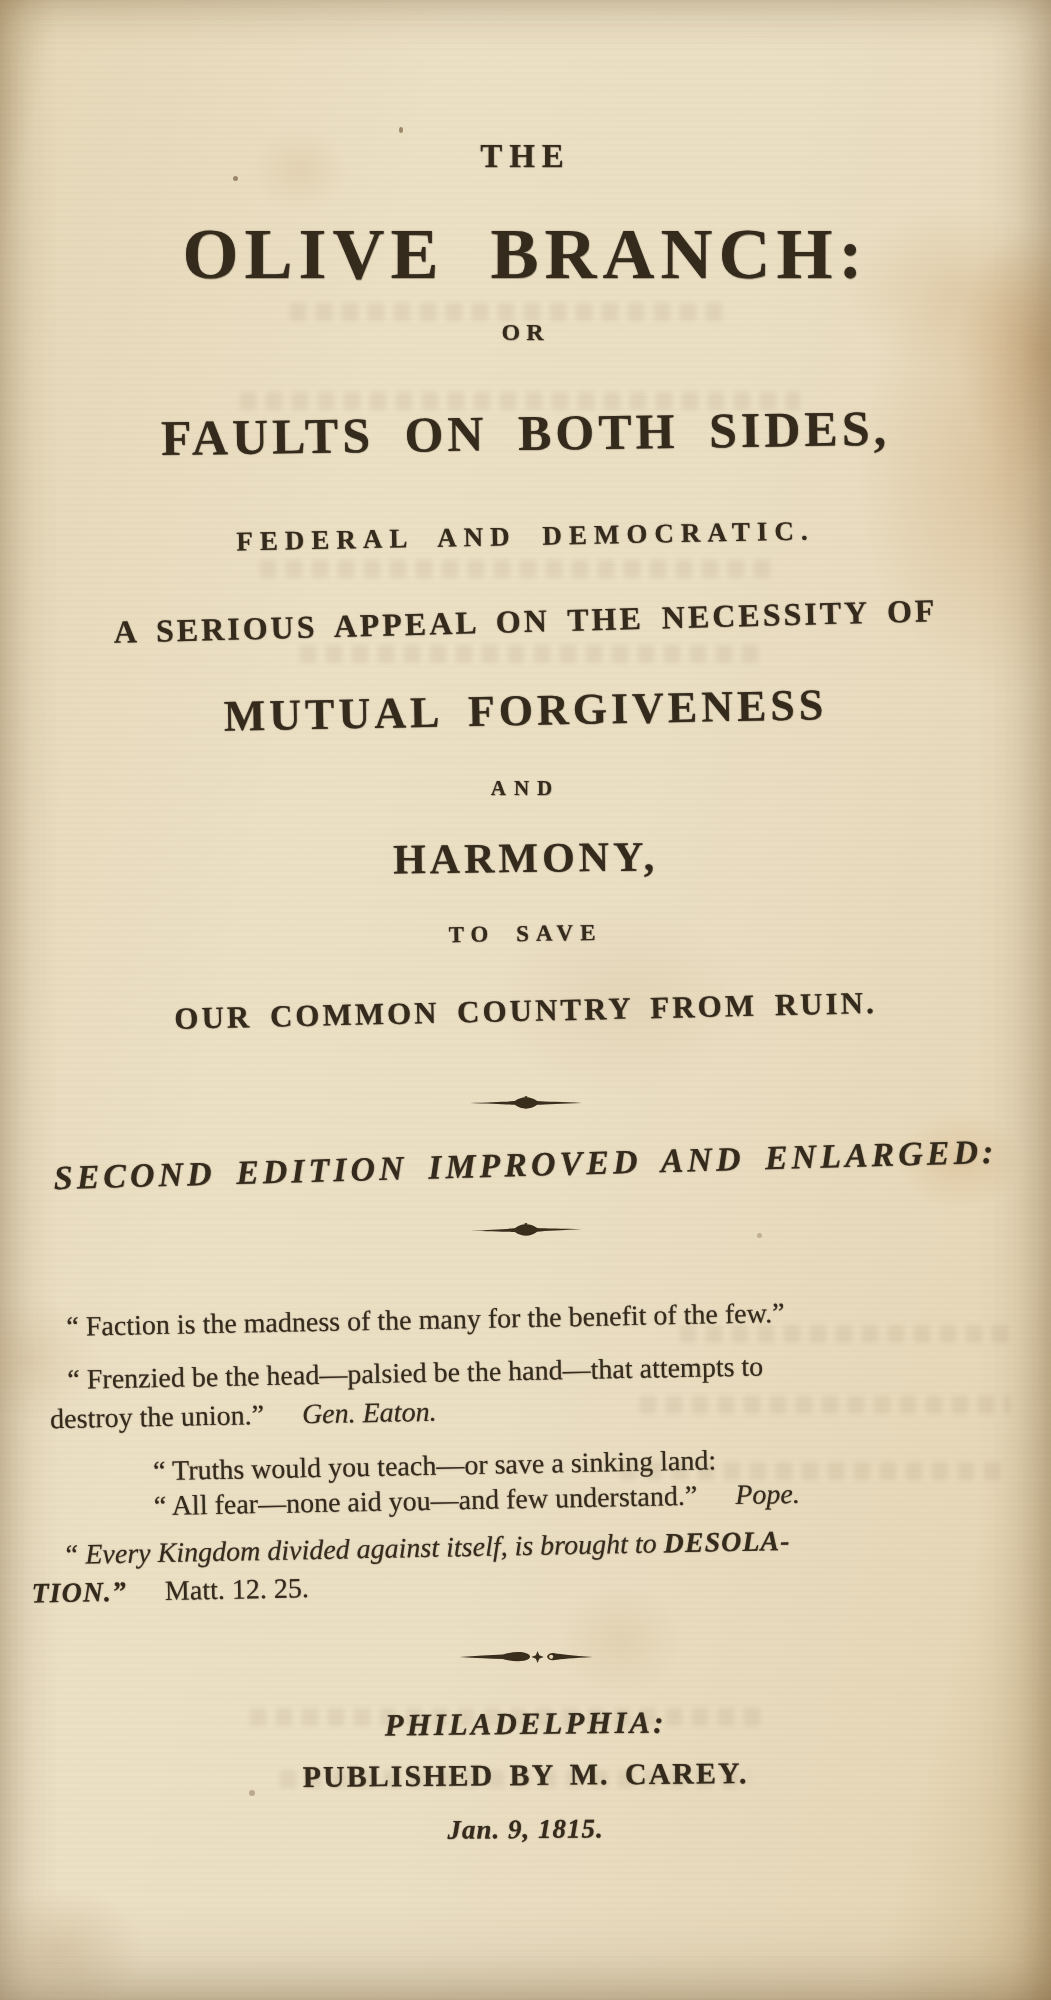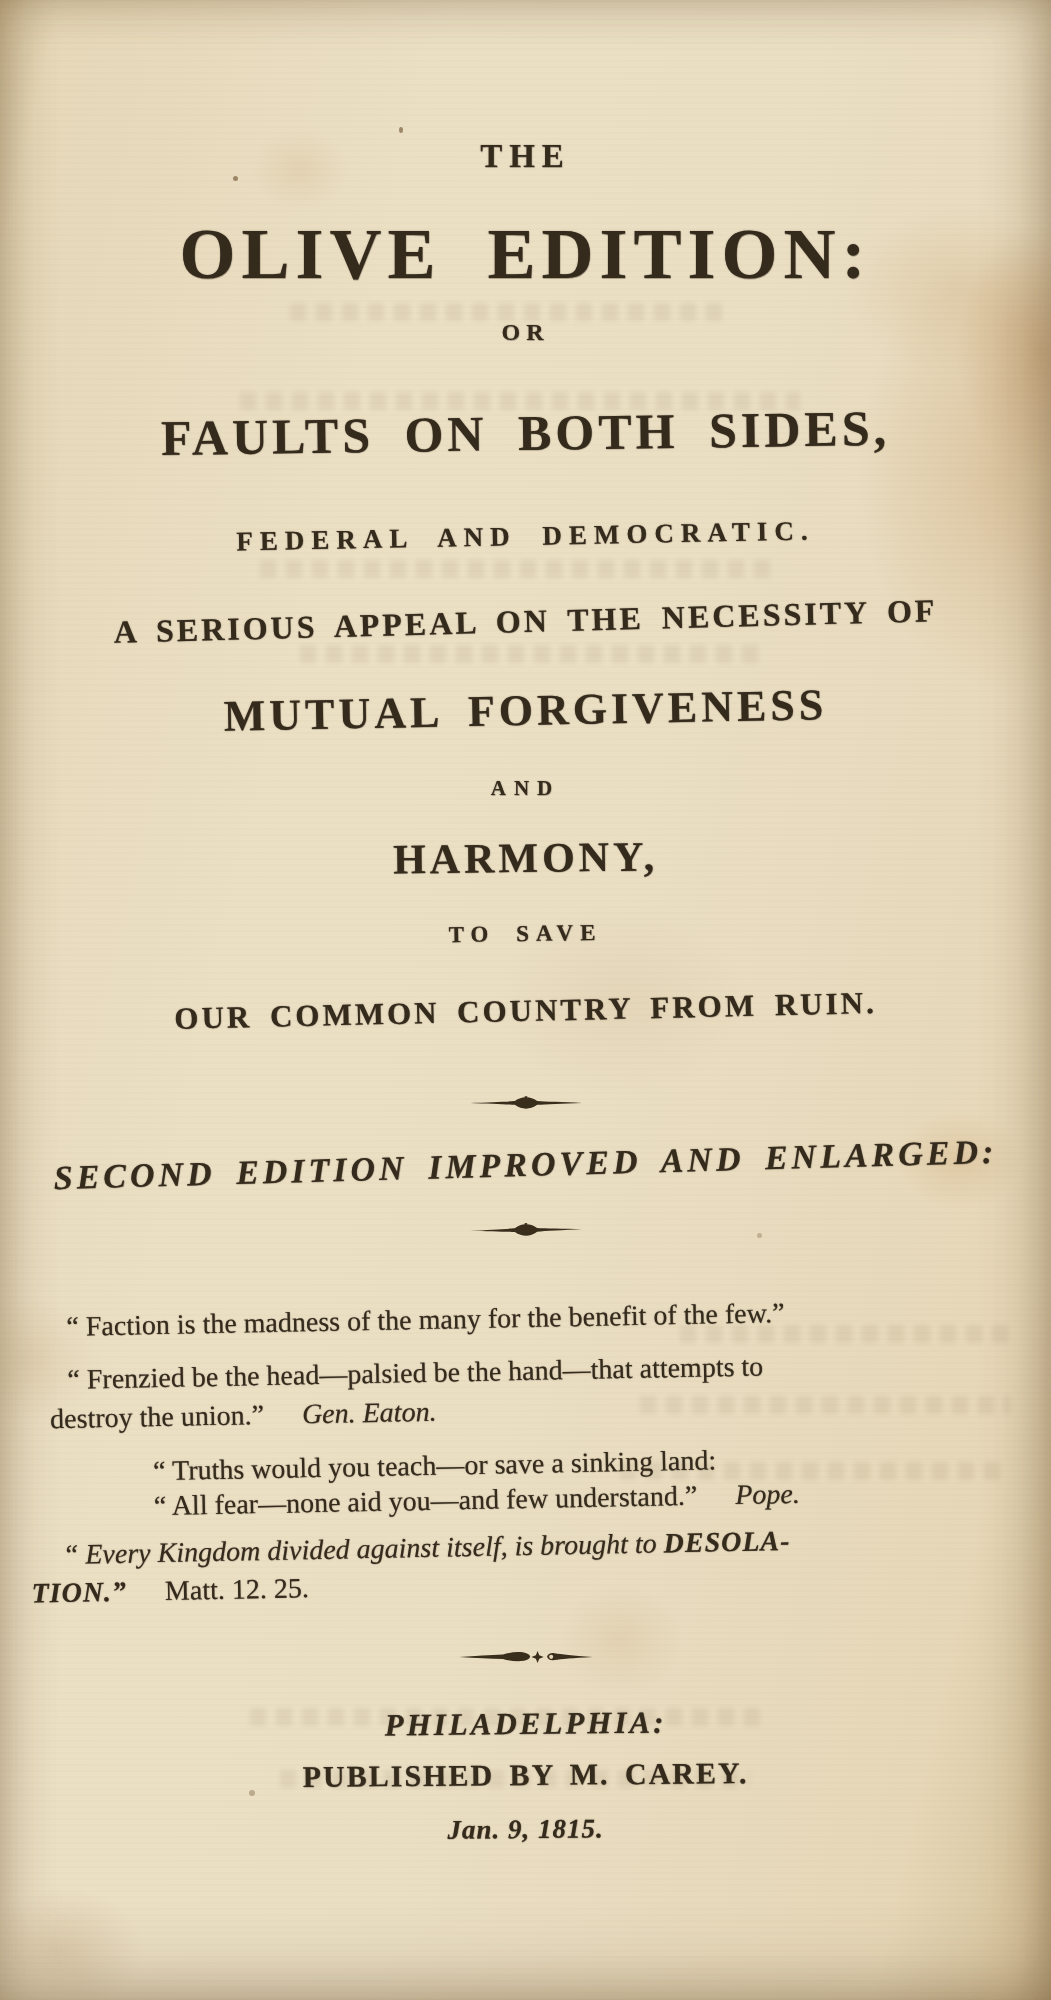--- a/index.html
+++ b/index.html
@@ -97,21 +97,21 @@
   <div class="ghost" style="top:1770px; left:280px; width:470px;"></div>
 
   <div class="speck" style="top:176px; left:233px; width:5px; height:5px;"></div>
   <div class="speck" style="top:127px; left:399px; width:4px; height:6px;"></div>
   <div class="speck" style="top:1790px; left:249px; width:6px; height:6px; opacity:.6;"></div>
   <div class="speck" style="top:1233px; left:757px; width:5px; height:5px; opacity:.5;"></div>
 
   <main class="content">
 
     <div class="line the">THE</div>
-    <div class="line title">OLIVE EDITION:</div>
+    <div class="line title">OLIVE BRANCH:</div>
     <div class="line or">OR</div>
     <div class="line faults">FAULTS ON BOTH SIDES,</div>
     <div class="line federal">FEDERAL AND DEMOCRATIC.</div>
     <div class="line serious">A SERIOUS APPEAL ON THE NECESSITY OF</div>
     <div class="line mutual">MUTUAL FORGIVENESS</div>
     <div class="line and">AND</div>
     <div class="line harmony">HARMONY,</div>
     <div class="line tosave">TO SAVE</div>
     <div class="line country">OUR COMMON COUNTRY FROM RUIN.</div>
 

